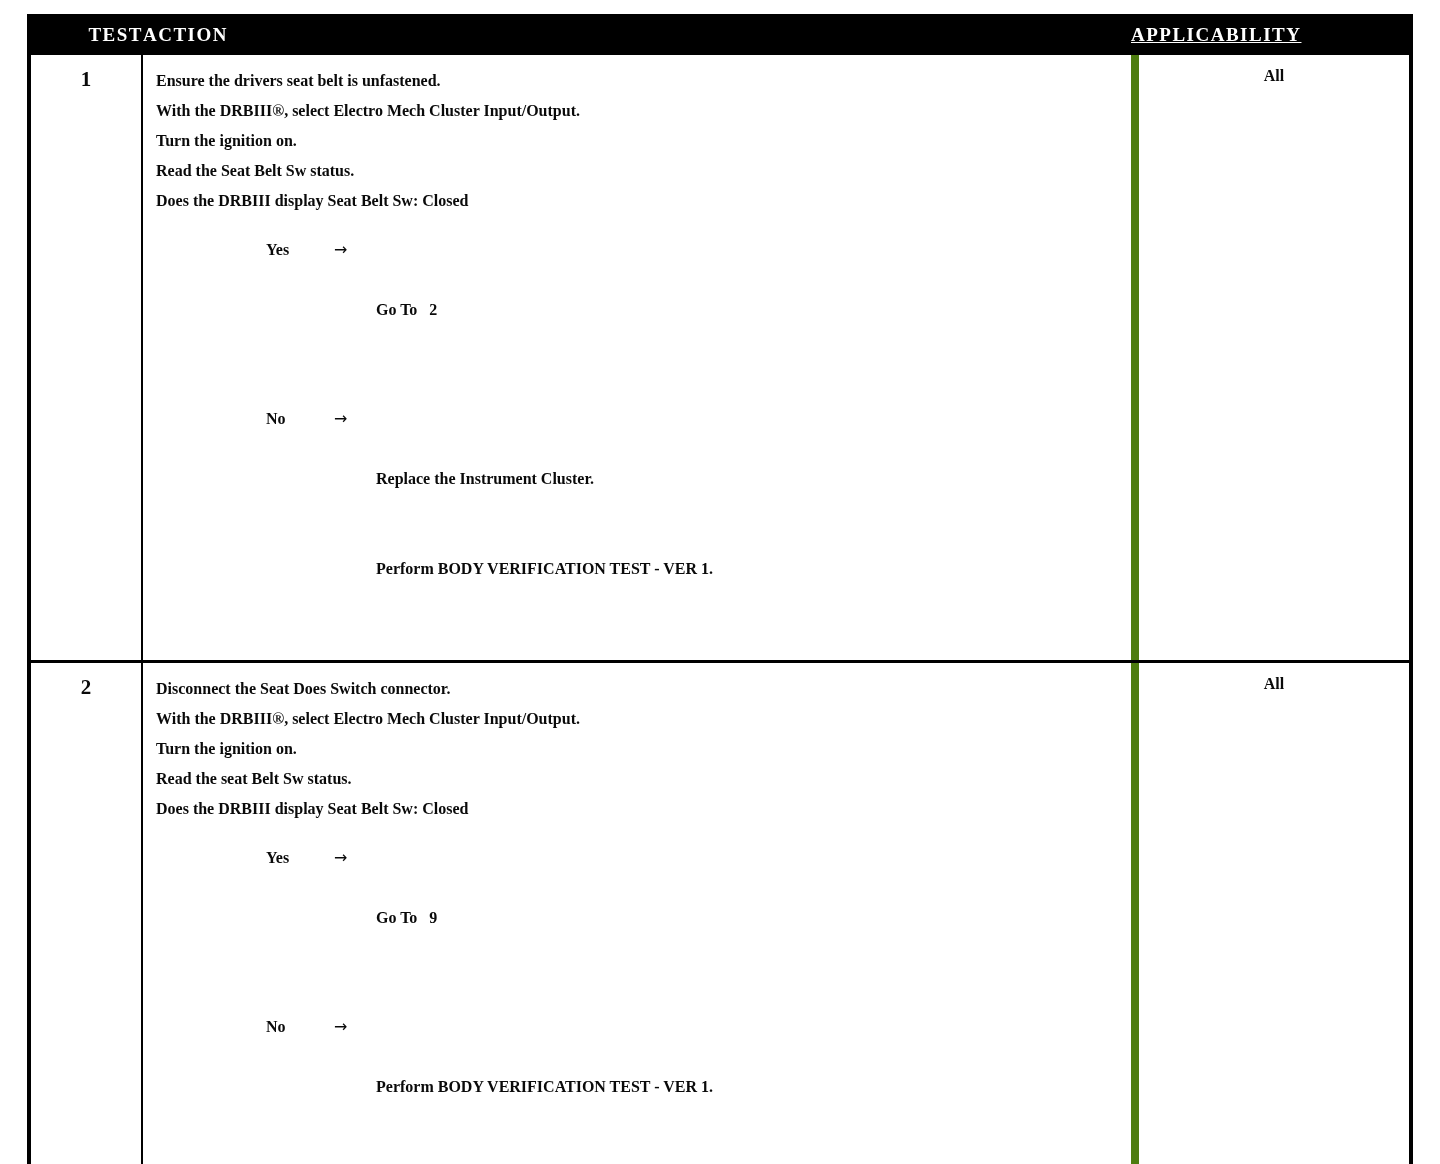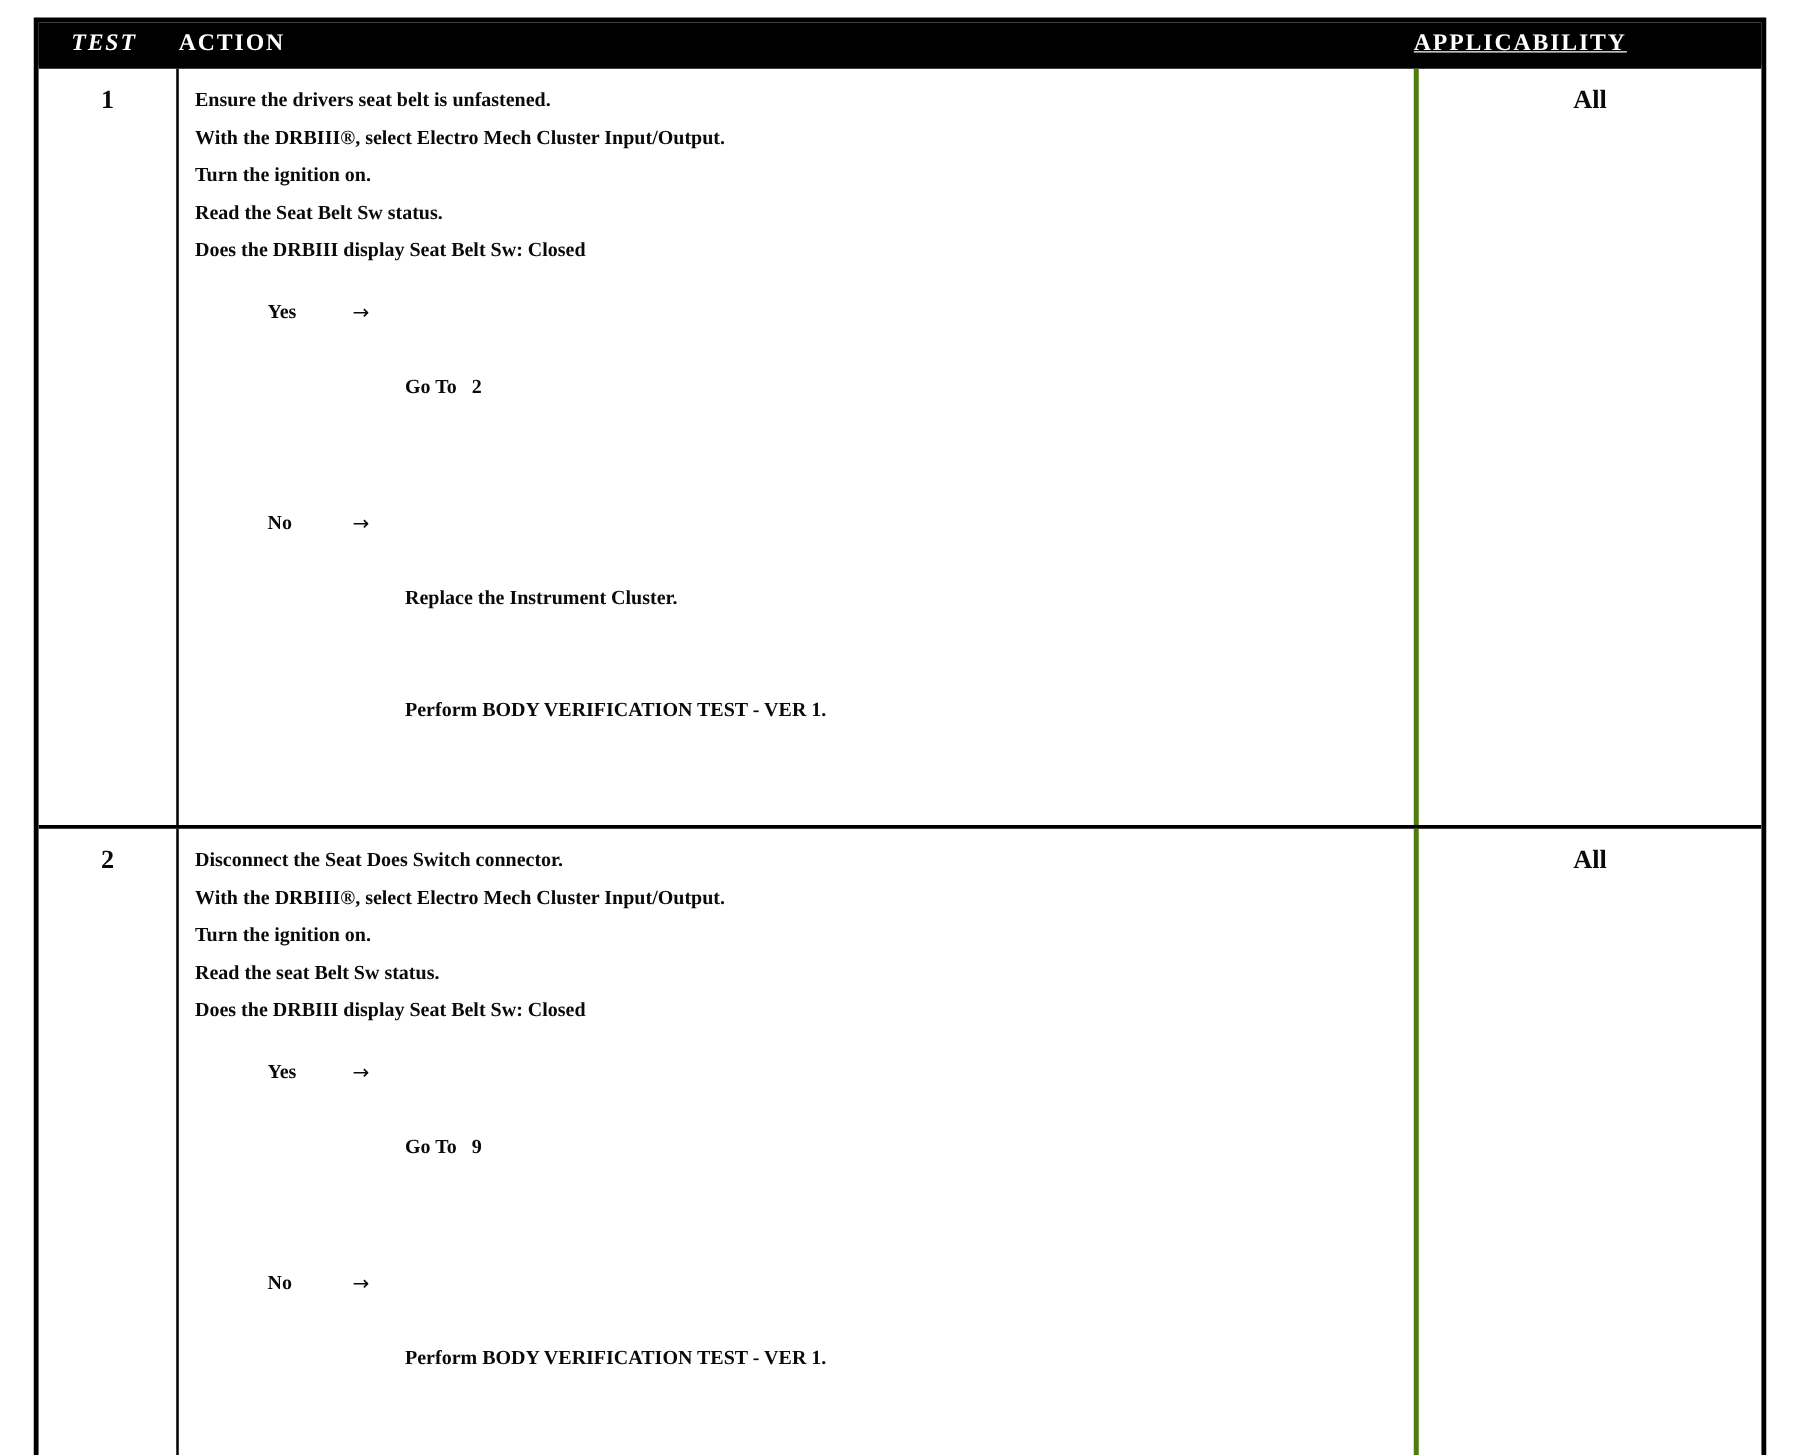--- a/index.html
+++ b/index.html
@@ -28,54 +28,54 @@
   .hrow {
     display: grid;
     grid-template-columns: 112px 1fr 278px;
     background: #000;
     color: #fff;
     height: 34px;
     align-items: center;
     font-size: 19px;
     letter-spacing: 1.5px;
   }
-  .hcell-test  { padding-left: 26px; text-align: left; font-style: italic; }
+  .hcell-test  { padding-left: 26px; text-align: right; }
   .hcell-action { text-align: left; }
   .hcell-app   { text-align: left; text-decoration: underline; }
   
   .row {
     display: grid;
     grid-template-columns: 112px 1fr 278px;
     border-top: 3px solid #000;
     background: #fff;
   }
   .row:first-of-type { border-top: none; }
   .cell-test {
     border-right: 2px solid #000;
     text-align: center;
     padding-top: 12px;
     font-size: 21px;
   }
   .cell-app {
-    border-left: 4px solid #4d7c0f;
+    border-left: 8px solid #4d7c0f;
     text-align: center;
     padding-top: 12px;
-    font-size: 21px;
+    font-size: 16px;
   }
   .cell-action {
     padding: 11px 14px 16px 13px;
     font-size: 16px;
   }
   .line {
     line-height: 30px;
     white-space: pre-wrap;
   }
   .decision {
     display: flex;
-    margin: 19px 0 0 58px;
+    margin: 19px 0 0 110px;
     line-height: 30px;
   }
   .dlabel { width: 68px; flex: none; }
   .arrow  { width: 42px; flex: none; font-family: "DejaVu Sans", sans-serif; font-weight: 400; }
   .dlines { flex: 1; white-space: pre-wrap; }
   
   .row-1 .cell-action { min-height: 275px; }
   .row-2 .cell-action { min-height: 305px; }
 </style>
 </head>

